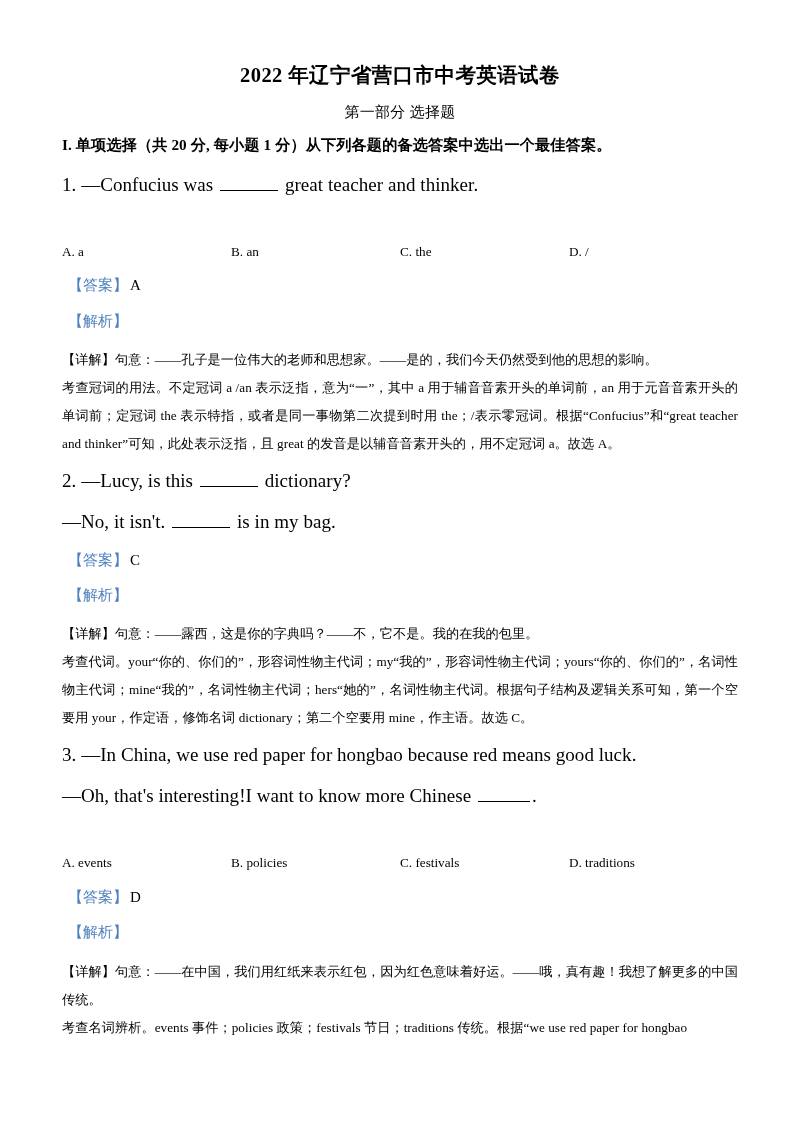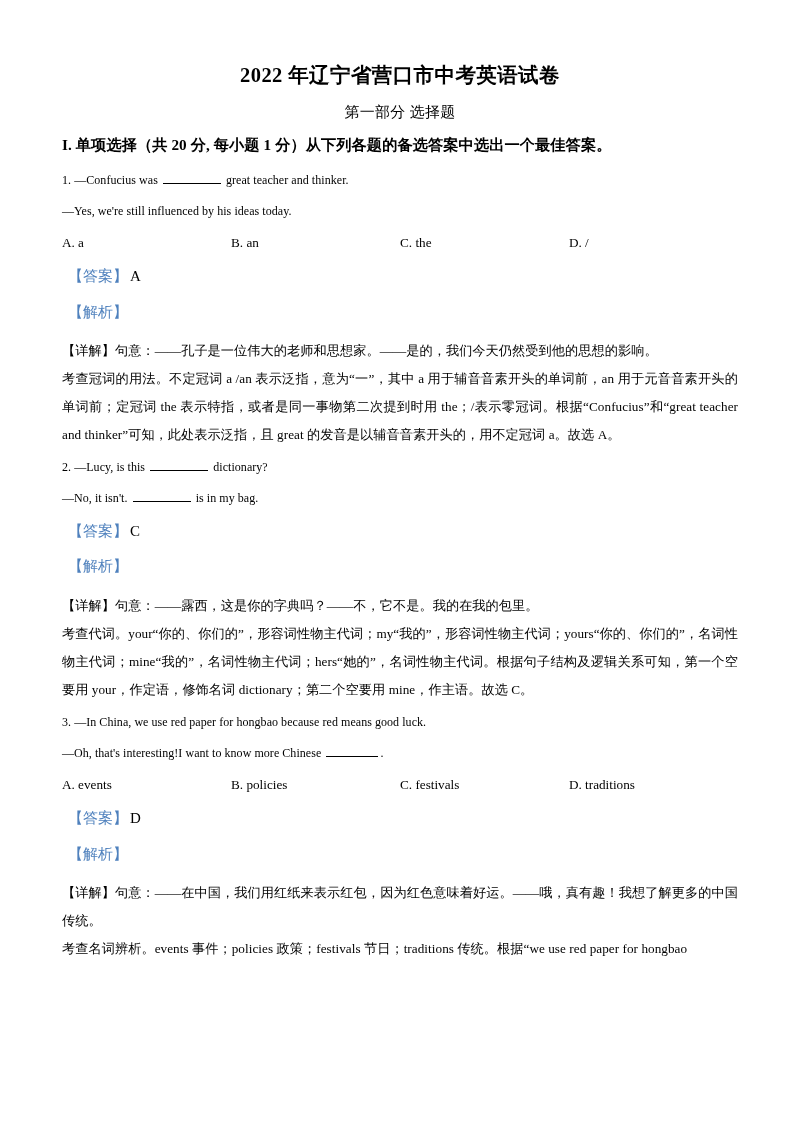--- a/index.html
+++ b/index.html
@@ -43,21 +43,21 @@
     font-size: 15.2px;
     font-weight: bold;
     margin: 0 0 16px 0;
     line-height: 1.35;
     letter-spacing: 0.1px;
   }
 
   .q-block { margin: 0; }
 
   .line {
-    font-size: 12px;
+    font-size: 19px;
     line-height: 1.42;
     margin: 0 0 14px 0;
     text-align: left;
     letter-spacing: 0.05px;
   }
   .line.stem { margin-bottom: 14px; }
 
   .blank {
     display: inline-block;
     border-bottom: 1px solid #000;
@@ -70,20 +70,21 @@
 
   .options {
     display: flex;
     font-size: 13.2px;
     line-height: 1.42;
     margin: 0 0 14px 0;
   }
   .options .opt {
     flex: 0 0 25%;
     white-space: nowrap;
+    margin-top: 30px;
   }
 
   .tag-line {
     font-size: 15px;
     line-height: 1.42;
     margin: 0 0 14px 0;
     padding-left: 6px;
   }
   .tag {
     color: #4f81bd;
@@ -121,21 +122,20 @@
 
   <div class="q-block">
 
     <div class="line stem">
       <span>1.</span>
       <span>—Confucius was</span>
       <span class="blank"></span>
       <span>great teacher and thinker.</span>
     </div>
 
-    <div class="line">—Yes, we're still influenced by his ideas today.</div>
 
     <div class="options">
       <span class="opt">A. a</span>
       <span class="opt">B. an</span>
       <span class="opt">C. the</span>
       <span class="opt">D. /</span>
     </div>
 
     <div class="tag-line">
       <span class="tag">【答案】</span><span class="tag-val">A</span>

